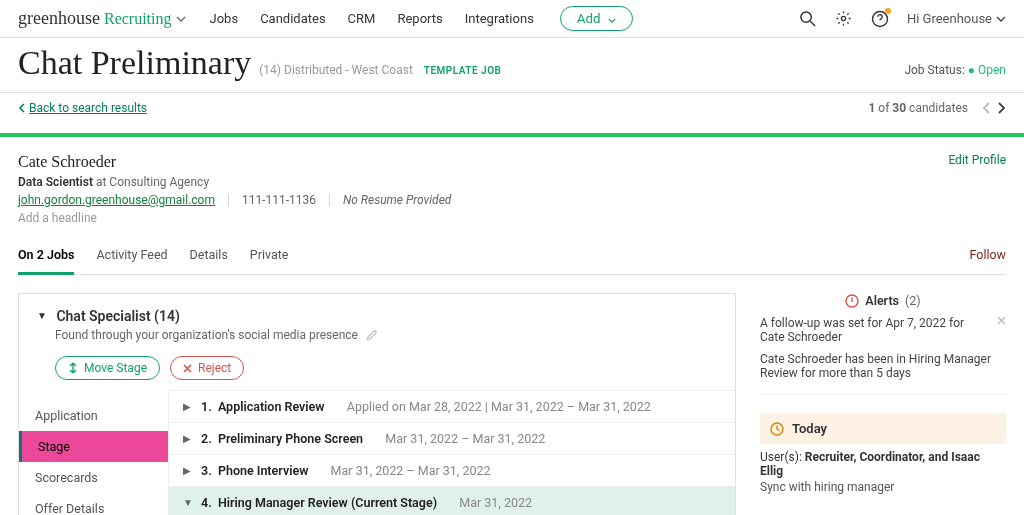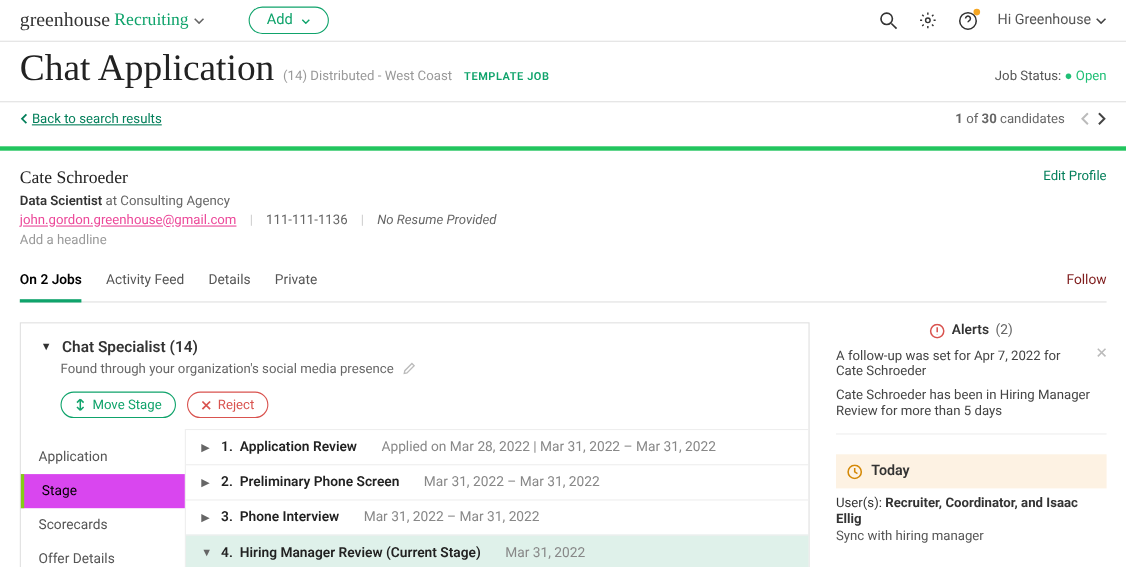--- a/index.html
+++ b/index.html
@@ -1,18 +1,18 @@
 <!DOCTYPE html>
 <html><head>
   <meta charset="utf-8">
   <style>
     * { margin:0; padding:0; box-sizing:border-box; font-family:-apple-system,BlinkMacSystemFont,"Segoe UI",Roboto,sans-serif; }
     body { font-size:13px; color:#333; }
     a { text-decoration:none; }
-    .link { color:#ec4899; }
+    .link { color:#15803d; }
     
     .topnav { display:flex; align-items:center; padding:6px 18px; border-bottom:1px solid #e0e0e0; }
     .brand { font-family:Georgia,serif; font-size:18px; color:#333; margin-right:4px; }
     .brand-r { font-family:Georgia,serif; font-size:16px; color:#0fa36b; }
     .chev { margin:0 14px 0 4px; color:#666; }
     .navlinks { display:flex; gap:22px; color:#333; margin-left:10px; }
     .navlinks div { cursor:pointer; }
     .addbtn { margin-left:26px; border:1px solid #0fa36b; color:#0fa36b; border-radius:16px; padding:4px 16px; background:#fff; cursor:pointer; }
     .spacer { flex:1; }
     .righticons { display:flex; align-items:center; gap:18px; color:#555; }
@@ -54,21 +54,21 @@
     .jp-title { font-weight:600; font-size:14px; cursor:pointer;}
     .jp-title .tri { display:inline-block; transform:translateY(-2px); margin-right:6px; font-size:10px;}
     .jp-found { color:#666; font-size:12px; margin-top:4px; margin-left:18px; display:flex; align-items:center; gap:8px;}
     .jp-actions { display:flex; gap:10px; margin:14px 0 0 18px;}
     .pillbtn { border:1px solid #0fa36b; color:#0fa36b; background:#fff; border-radius:16px; padding:4px 12px; font-size:12px; cursor:pointer; display:inline-flex; align-items:center; gap:6px;}
     .pillbtn.red { border-color:#d9534f; color:#d9534f; }
     
     .stage-wrap { display:flex; flex:1; }
     .stage-nav { width:150px; border-right:1px solid #eee; padding:10px 0; }
     .sn-item { padding:8px 16px; color:#555; font-size:12.5px; cursor:pointer; }
-    .sn-item.active { color:#000; border-left:3px solid #84cc16; background:#d946ef;}
+    .sn-item.active { color:#000; border-left:3px solid #0f766e; background:#ec4899;}
     .stage-content { flex:1; }
     .srow { padding:8px 14px; border-top:1px solid #eee; display:flex; align-items:center; gap:8px; font-size:12.5px; color:#222;}
     .srow .tri2 { color:#666; font-size:10px; width:10px; display:inline-block;}
     .srow .sname { font-weight:600; }
     .srow .sdate { color:#888; }
     .srow.current { background:#dff1ea; }
     
     .alerts .ah { display:flex; align-items:center; gap:6px; font-size:12.5px; font-weight:600;justify-content:center;}
     .alert-item { display:flex; font-size:12px; color:#444; margin-top:8px; gap:6px;}
     .alert-item .x { color:#bbb; margin-left:auto; cursor:pointer;}
@@ -85,20 +85,27 @@
 <body>
 
 <div class="topnav">
   <span class="brand">greenhouse</span>
   <span class="brand-r">Recruiting</span>
   <span class="chev">
     <svg width="10" height="6" viewBox="0 0 10 6">
         <path d="M1 1l4 4 4-4" fill="none" stroke="#666" stroke-width="1.4"></path>
       </svg>
   </span>
+  <div class="navlinks">
+    <div>Jobs</div>
+    <div>Candidates</div>
+    <div>CRM</div>
+    <div>Reports</div>
+    <div>Integrations</div>
+  </div>
   <button class="addbtn">
     <span>Add</span>
     <span style="margin-left:4px;">
       <svg width="8" height="5" viewBox="0 0 10 6" style="display:inline">
           <path d="M1 1l4 4 4-4" fill="none" stroke="#0fa36b" stroke-width="1.6"></path>
         </svg>
     </span>
   </button>
   <div class="spacer"></div>
   <div class="righticons">
@@ -124,21 +131,21 @@
     <div style="display:flex;align-items:center;gap:4px;cursor:pointer;">
       <span>Hi Greenhouse</span>
       <svg width="10" height="6" viewBox="0 0 10 6">
           <path d="M1 1l4 4 4-4" fill="none" stroke="#444" stroke-width="1.4"></path>
         </svg>
     </div>
   </div>
 </div>
 
 <div class="jobhead">
-  <div class="jobtitle">Chat Application</div>
+  <div class="jobtitle">Chat Preliminary</div>
   <div class="jobmeta">
     <span>(14)</span>
     <span>Distributed - West Coast</span>
     <span class="tmplbadge">TEMPLATE JOB</span>
   </div>
   <div class="spacer"></div>
   <div class="jobstatus">
     <span>Job Status:</span>
     <span class="dot-green">●</span>
     <span style="color:#1fbf75;">Open</span>

